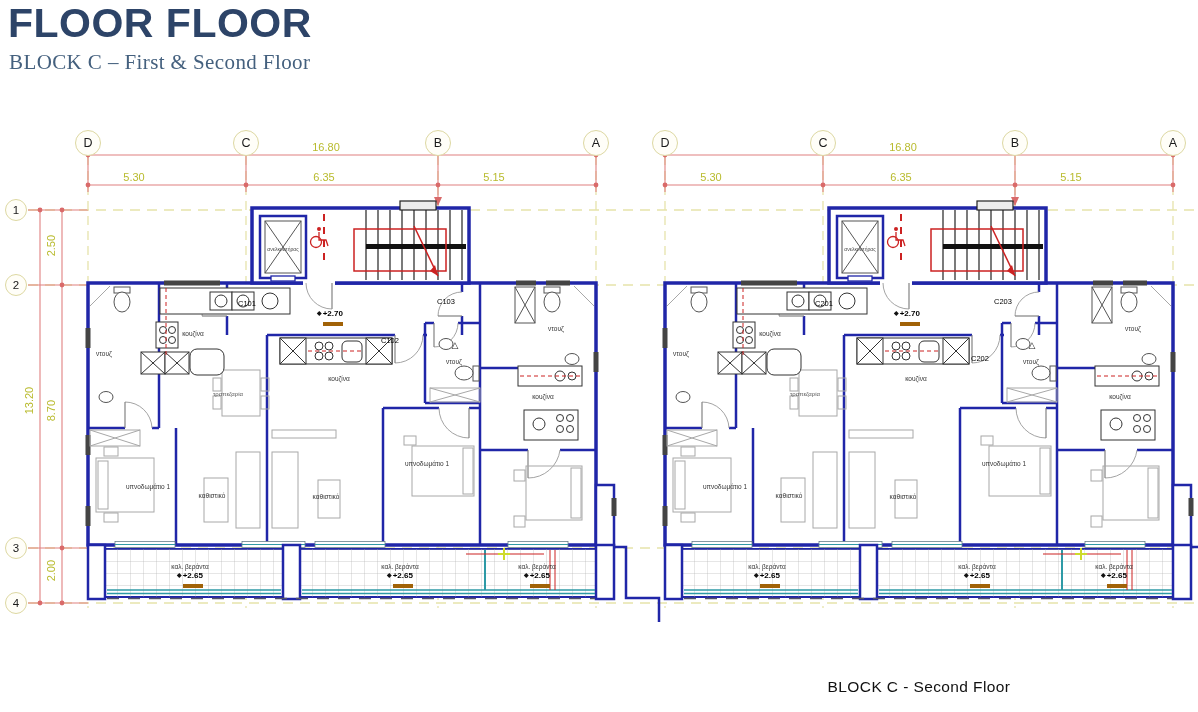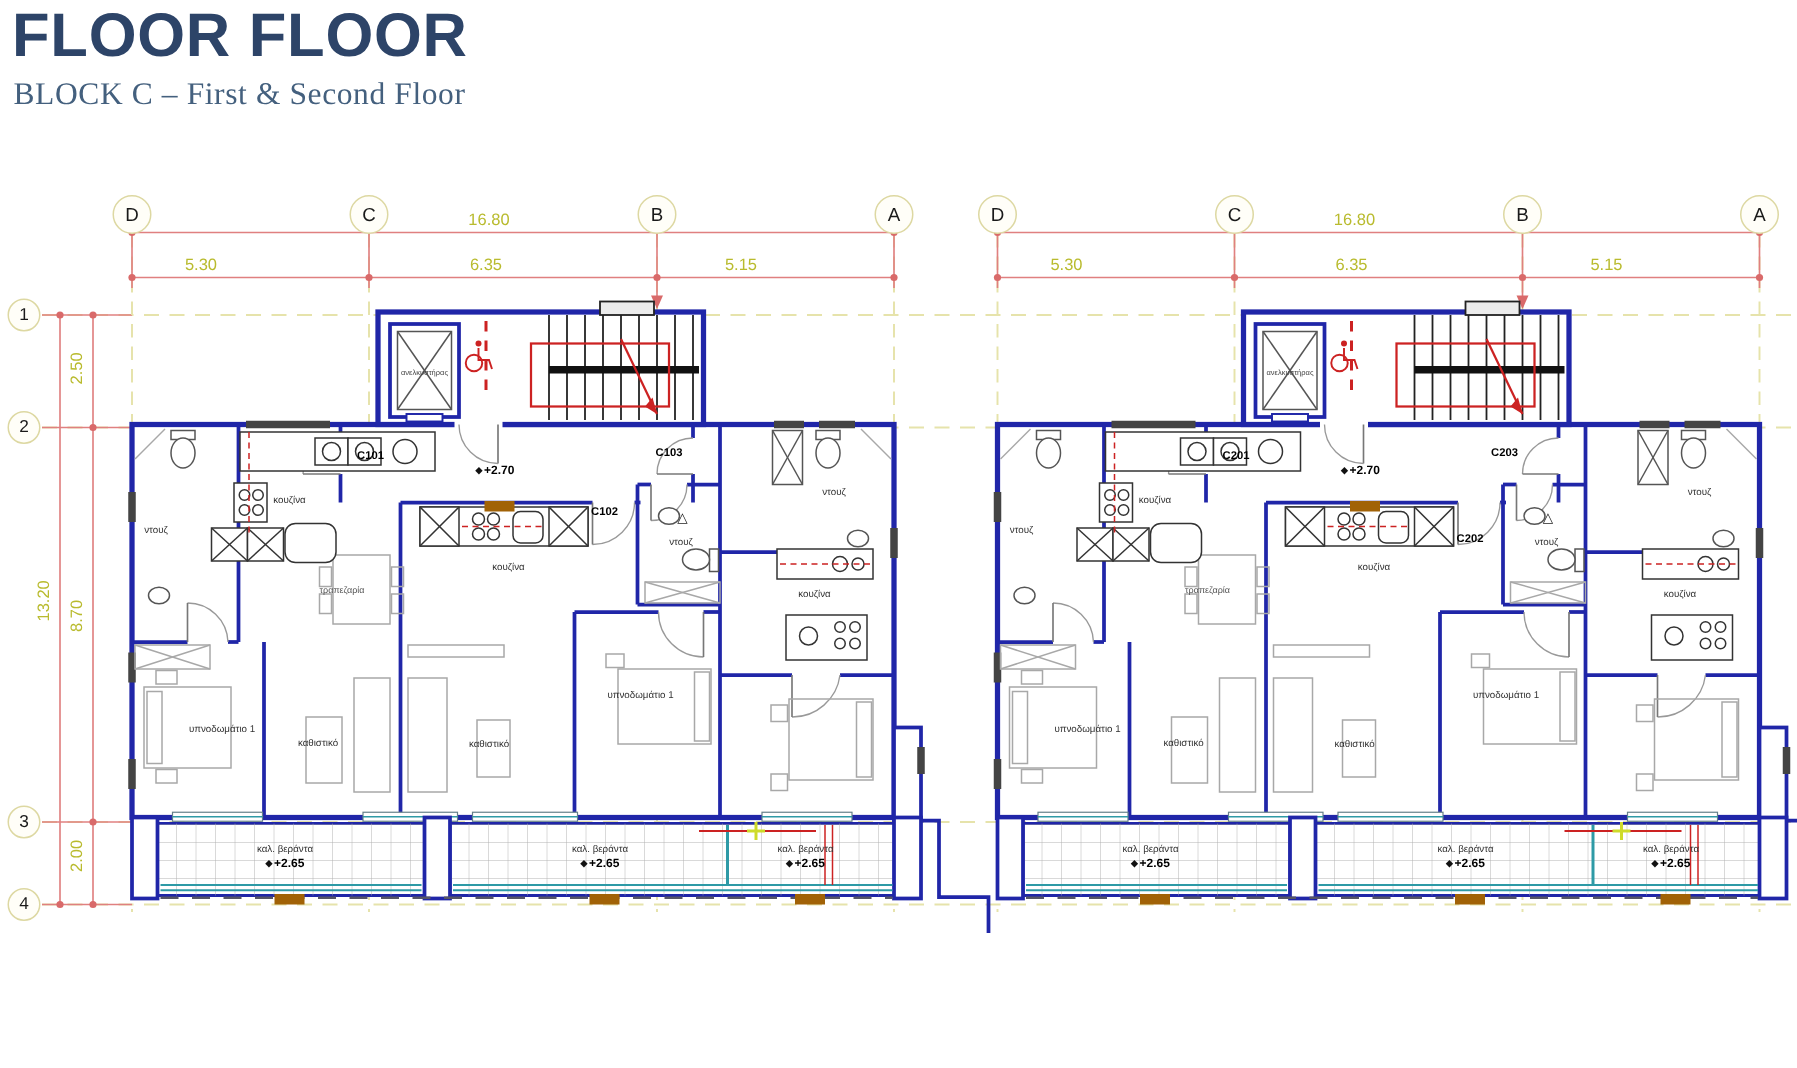--- a/index.html
+++ b/index.html
@@ -12,27 +12,27 @@
   #plan-left{left:14px}
   #plan-right{left:591px}
   .plan svg.geom{position:absolute;left:0;top:0}
   .lbl{position:absolute;text-align:center;white-space:nowrap;line-height:1.2}
   .circ{position:absolute;border:1.5px solid #ddd8a2;border-radius:50%;background:#fffef8;
     display:flex;align-items:center;justify-content:center;color:#1a1a1a;z-index:3}
   .col-circ{width:26px;height:26px;font-size:12.5px}
   .row-circ{width:22px;height:22px;font-size:11.5px}
   .dim{font-size:11px;color:#b9bb2e}
   .rot{transform:rotate(-90deg)}
-  .unit{font-size:7.5px;font-weight:bold;color:#000}
+  .unit{font-size:7.5px;font-weight:normal;color:#000}
   .room{font-size:6.5px;color:#333}
   .room-sm{font-size:6px;color:#555}
   .elev{font-size:5px;color:#444}
   .drain{font-size:9px;color:#222}
   .level{font-size:8px;font-weight:bold;color:#000}
-  .level .val{border-bottom:7px solid #a16207;padding-bottom:16px}
+  .level .val{border-bottom:4px solid #a16207;padding-bottom:4px}
   .lvl-icon{font-size:6px;margin-right:1px;vertical-align:1px;color:#111}
   .caption{font-size:15.5px;color:#111;letter-spacing:.4px}
 </style>
 </head>
 <body>
 
 <svg style="position:absolute;width:0;height:0" aria-hidden="true">
   <defs>
     <pattern id="tiles" width="13" height="12" patternUnits="userSpaceOnUse">
       <path d="M13 0V12M0 12H13" stroke="#ababab" stroke-width="0.6" fill="none"></path>
@@ -349,21 +349,21 @@
   <div class="circ col-circ" style="left:569px;top:0">
       <span>A</span>
     </div>
   <div class="lbl dim" style="left:282px;top:11px;width:60px">16.80</div>
   <div class="lbl dim" style="left:90px;top:41px;width:60px">5.30</div>
   <div class="lbl dim" style="left:280px;top:41px;width:60px">6.35</div>
   <div class="lbl dim" style="left:450px;top:41px;width:60px">5.15</div>
   <div class="lbl elev" style="left:245px;top:116px;width:48px">ανελκυστήρας</div>
   <div class="lbl level" style="left:288px;top:179px;width:56px"><span class="lvl-icon">◆</span><span class="val">+2.70</span></div>
   <div class="lbl unit" style="left:211px;top:169px;width:44px">C101</div>
-  <div class="lbl unit" style="left:367px;top:206px;width:44px">C102</div>
+  <div class="lbl unit" style="left:354px;top:206px;width:44px">C102</div>
   <div class="lbl unit" style="left:410px;top:167px;width:44px">C103</div>
   <div class="lbl room" style="left:151px;top:200px;width:56px">κουζίνα</div>
   <div class="lbl room" style="left:297px;top:245px;width:56px">κουζίνα</div>
   <div class="lbl room" style="left:501px;top:263px;width:56px">κουζίνα</div>
   <div class="lbl room-sm" style="left:186px;top:261px;width:56px">τραπεζαρία</div>
   <div class="lbl room" style="left:62px;top:220px;width:56px">ντουζ</div>
   <div class="lbl room" style="left:412px;top:228px;width:56px">ντουζ</div>
   <div class="lbl room" style="left:514px;top:195px;width:56px">ντουζ</div>
   <div class="lbl drain" style="left:433px;top:210px;width:16px">△</div>
   <div class="lbl room" style="left:90px;top:353px;width:88px">υπνοδωμάτιο 1</div>
@@ -426,13 +426,14 @@
     <div class="level"><span class="lvl-icon">◆</span><span class="val">+2.65</span></div>
   </div>
   <div class="lbl" style="left:342px;top:433px;width:88px">
     <div class="room">καλ. βεράντα</div>
     <div class="level"><span class="lvl-icon">◆</span><span class="val">+2.65</span></div>
   </div>
   <div class="lbl" style="left:479px;top:433px;width:88px">
     <div class="room">καλ. βεράντα</div>
     <div class="level"><span class="lvl-icon">◆</span><span class="val">+2.65</span></div>
   </div>
+  <div class="lbl caption" style="left:128px;top:548px;width:400px">BLOCK C - Second Floor</div>
 </div>
 
 </body></html>

